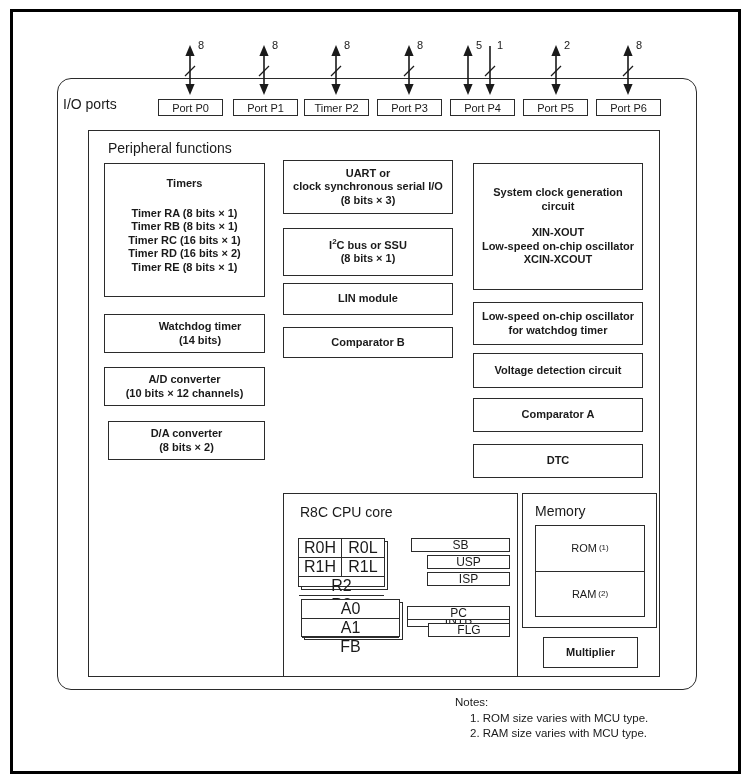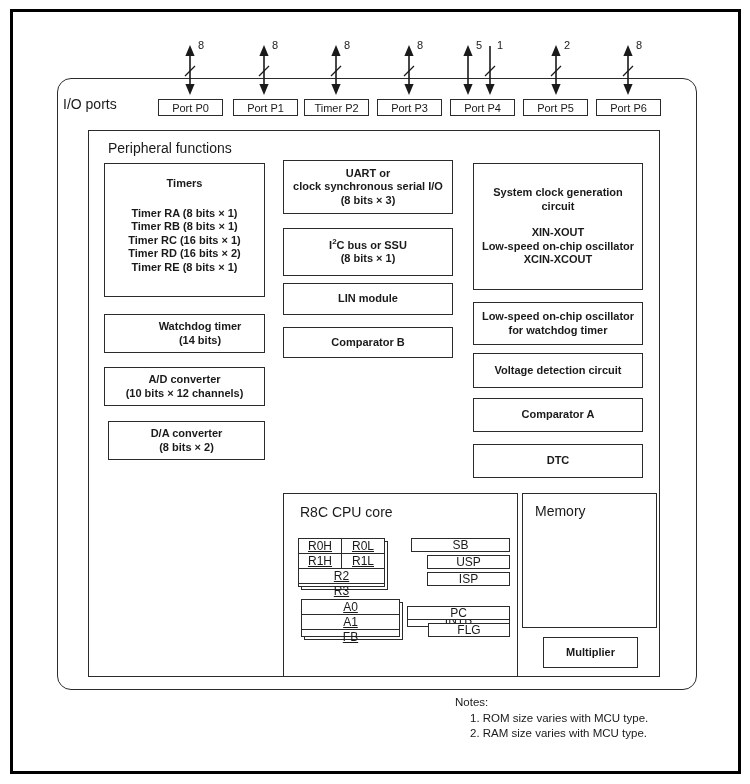--- a/index.html
+++ b/index.html
@@ -43,21 +43,21 @@
   .inner-title { position:absolute; font-size:14px; white-space:nowrap; }
   .regshadow {
     position:absolute; border:1.2px solid #2b2b2b; box-sizing:border-box; background:#fff;
   }
   .regtable {
     position:absolute; border:1.2px solid #2b2b2b; box-sizing:border-box; background:#fff;
     display:flex; flex-direction:column;
   }
   .rrow { flex:1; display:flex; border-bottom:1.2px solid #2b2b2b; }
   .rrow:last-child { border-bottom:none; }
-  .rcell { flex:1; display:flex; align-items:center; justify-content:center; font-size:12px;text-decoration:underline; }
+  .rcell { flex:1; display:flex; align-items:center; justify-content:center; font-size:16px; }
   .rcell.split { border-right:1.2px solid #2b2b2b; }
   .reg {
     position:absolute; border:1.2px solid #2b2b2b; box-sizing:border-box; background:#fff;
     display:flex; align-items:center; justify-content:center; font-size:12px; height:14px;
   }
   .memcells {
     position:absolute; left:535px; top:525px; width:110px; height:92px;
     border:1.4px solid #2b2b2b; box-sizing:border-box; background:#fff;
     display:flex; flex-direction:column;
   }
@@ -239,20 +239,30 @@
 
   <div class="reg" style="left:411px; top:538px; width:99px;">SB</div>
   <div class="reg" style="left:427px; top:555px; width:83px;">USP</div>
   <div class="reg" style="left:427px; top:572px; width:83px;">ISP</div>
   <div class="reg" style="left:407px; top:589px; width:103px;margin-top:24px;">INTB</div>
   <div class="reg" style="left:407px; top:606px; width:103px;">PC</div>
   <div class="reg" style="left:428px; top:623px; width:82px;">FLG</div>
 
   <div class="mem-box" style="left:522px; top:493px; width:135px; height:135px;"></div>
   <div class="inner-title" style="left:535px; top:503px;">Memory</div>
+  <div class="memcells">
+    <div class="memcell first">
+      <span>ROM</span>
+        <sup class="note-ref">(1)</sup>
+    </div>
+    <div class="memcell">
+      <span>RAM</span>
+        <sup class="note-ref">(2)</sup>
+    </div>
+  </div>
 
   <div class="box" style="left:543px; top:637px; width:95px; height:31px;">Multiplier</div>
 
   <div class="notes" style="left:455px; top:695px;">Notes:</div>
   <div class="notes" style="left:470px; top:711px;">1. ROM size varies with MCU type.</div>
   <div class="notes" style="left:470px; top:726px;">2. RAM size varies with MCU type.</div>
 
 </div>
 
 </body></html>

